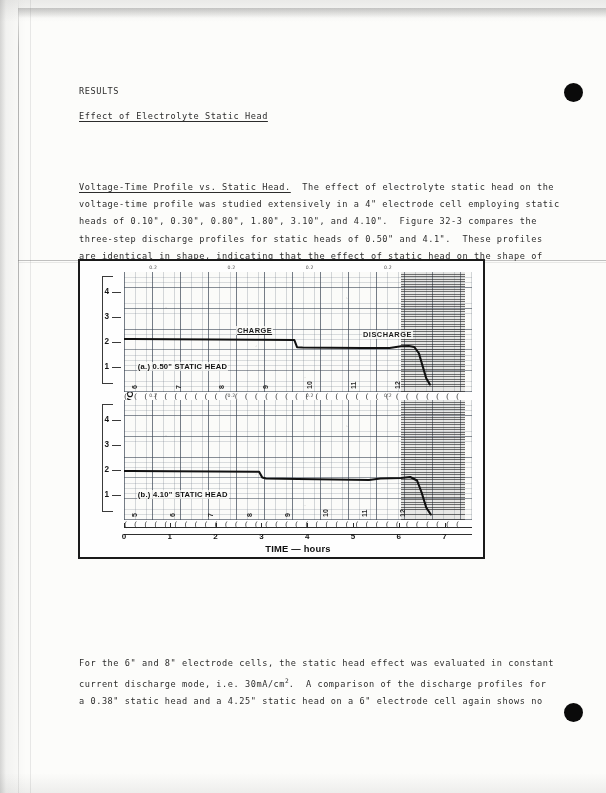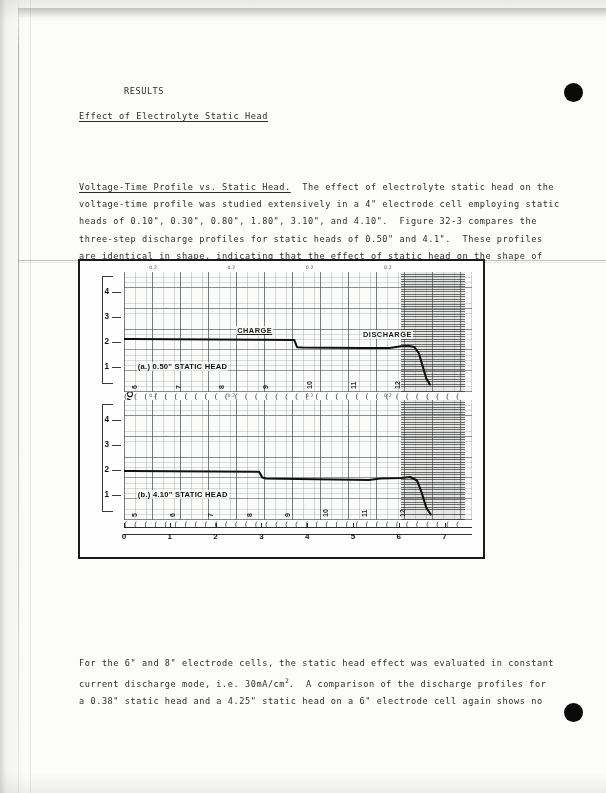--- a/index.html
+++ b/index.html
@@ -45,21 +45,21 @@
   .doc-text{
     position:absolute;
     font-family:"DejaVu Sans Mono","Liberation Mono",monospace;
     font-size:8.6px;
     letter-spacing:.55px;
     color:#2c2c2c;
     white-space:pre;
     line-height:17.2px;
   }
   .u{ text-decoration:underline; text-underline-offset:2px; }
-  #results-heading{ left:79px; top:83px;margin-left:45px; }
+  #results-heading{ left:79px; top:83px; }
   #section-heading{ left:79px; top:108px; }
   #para1{ left:79px; top:140px;margin-top:39px; }
   #figure-caption{ left:79px; top:597px; }
   #para2{ left:79px; top:655px; }
   #page-number{ left:0; top:739px; width:606px; text-align:center; white-space:normal; }
   sup{ font-size:6.2px; vertical-align:super; letter-spacing:0; }
 
   
   .reg-dot{
     position:absolute;width:19px;height:19px;border-radius:50%;
@@ -297,20 +297,21 @@
         <div class="hour-mark" style="left: 243.829px;">11</div>
         <div class="hour-mark" style="left: 282.178px;">12</div>
         <div class="hdr-mark" style="left: 25.1842px; top: -7px;">0.2</div>
         <div class="hdr-mark" style="left: 103.484px; top: -7px;">0.2</div>
         <div class="hdr-mark" style="left: 181.784px; top: -7px;">0.2</div>
         <div class="hdr-mark" style="left: 260.084px; top: -7px;">0.2</div>
       </div>
 
     <div id="time-axis">
       <div id="time-axis-line"></div>
+      <div id="x-axis-label">TIME — hours</div>
     <div class="t-tick" style="left: 0px;"></div>
         <div class="t-lbl" style="left: -7px;">0</div>
         <div class="t-tick" style="left: 45.7895px;"></div>
         <div class="t-lbl" style="left: 38.7895px;">1</div>
         <div class="t-tick" style="left: 91.5789px;"></div>
         <div class="t-lbl" style="left: 84.5789px;">2</div>
         <div class="t-tick" style="left: 137.368px;"></div>
         <div class="t-lbl" style="left: 130.368px;">3</div>
         <div class="t-tick" style="left: 183.158px;"></div>
         <div class="t-lbl" style="left: 176.158px;">4</div>

